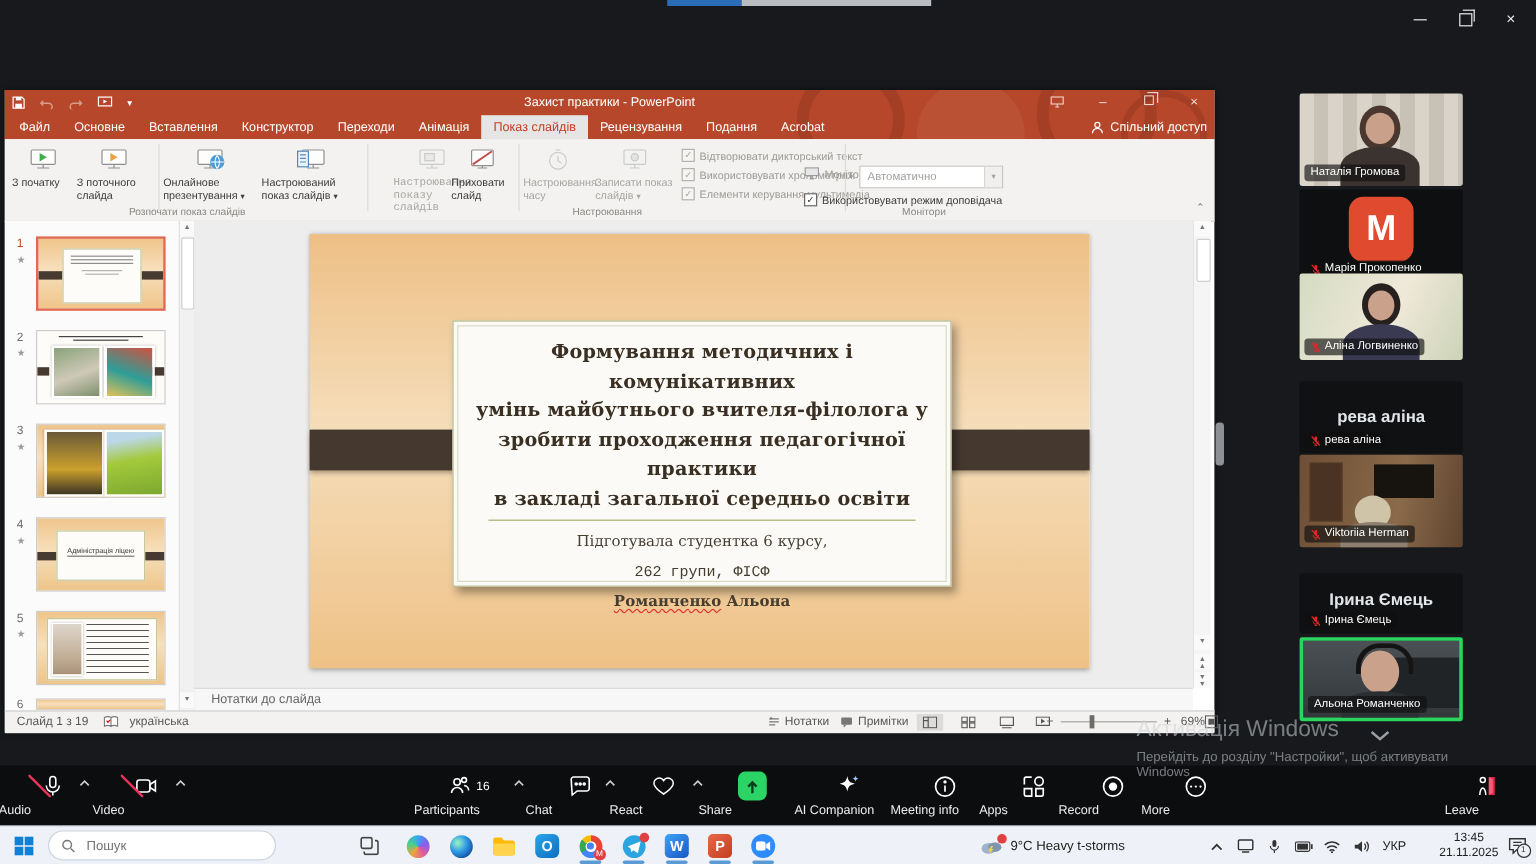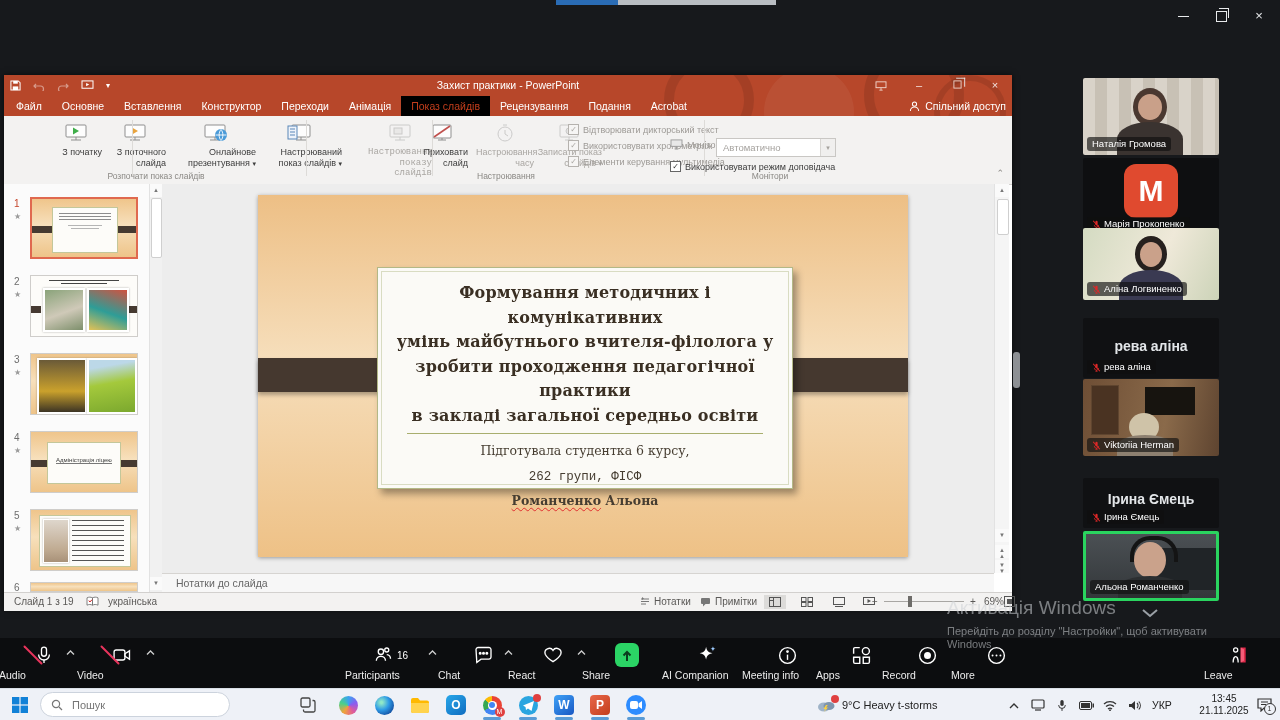--- a/index.html
+++ b/index.html
@@ -16,26 +16,26 @@
   
   #ppt{position:absolute;left:4px;top:75px;width:1008px;height:535px;background:#fff;box-shadow:0 0 6px rgba(0,0,0,.6);}
   #ppt-chrome{position:absolute;left:0;top:0;right:0;height:41px;background:#b7472a;overflow:hidden;}
   .deco{position:absolute;border-radius:50%;border:10px solid rgba(0,0,0,.10);}
   .deco.f{background:rgba(255,255,255,.05);border:none;}
   #qat{position:absolute;left:6px;top:0;height:21px;display:flex;align-items:center;gap:12px;color:#fff;z-index:2;}
   #ppt-title{position:absolute;left:0;right:0;top:0;height:21px;line-height:21px;text-align:center;color:#fff;font-size:10.5px;z-index:1;}
   .ppt-winctl{position:absolute;top:0;height:21px;line-height:21px;color:rgba(255,255,255,.85);font-size:11px;width:26px;text-align:center;z-index:2;}
   #tabs{position:absolute;left:2px;top:21px;height:20px;display:flex;font-size:10.5px;color:#fff;z-index:2;}
   .tab{padding:0 10px;line-height:20px;white-space:nowrap;}
-  .tab.active{background:#000000;color:#c43e1c;}
+  .tab.active{background:#e5e5e5;color:#c43e1c;}
   #tellme{display:flex;align-items:center;gap:5px;color:rgba(255,255,255,.88);padding:0 10px;line-height:20px;}
   #sharebtn{position:absolute;right:6px;top:21px;height:20px;display:flex;align-items:center;gap:5px;color:#fff;font-size:10.5px;z-index:3;}
 
   #ribbon{position:absolute;left:0;top:41px;right:0;height:68px;background:#f3f2f1;border-bottom:1px solid #d2d0ce;}
-  .rbtn{position:absolute;top:3px;text-align:right;font-size:9px;color:#3c3c3c;line-height:1.18;margin-left:40px;}
+  .rbtn{position:absolute;top:3px;text-align:left;font-size:9px;color:#3c3c3c;line-height:1.18;}
   .rbtn .ric{height:27px;display:flex;align-items:center;justify-content:center;margin-bottom:1px;}
   .rbtn.dis{color:#a9a6a2;}
   .rbtn.dis svg{opacity:.45;}
   .gsep{position:absolute;top:4px;height:56px;width:1px;background:#dddbd8;}
   .glab{position:absolute;top:55px;font-size:8.5px;color:#8a8884;text-align:center;}
   .chk{position:absolute;display:flex;align-items:center;gap:4px;font-size:9px;color:#9d9a96;white-space:nowrap;}
   .chk .box{width:9px;height:9px;border:1px solid #b5b2ae;background:#f6f5f4;font-size:8px;line-height:9px;text-align:center;color:#a9a6a2;}
   .chk.on{color:#3c3c3c;}
   .chk.on .box{border-color:#666;color:#333;background:#fff;}
   #mon-dd{position:absolute;left:712px;top:22px;width:112px;height:17px;background:#fff;border:1px solid #c9c7c4;color:#a5a29e;font-size:9.5px;line-height:17px;padding-left:6px;}

